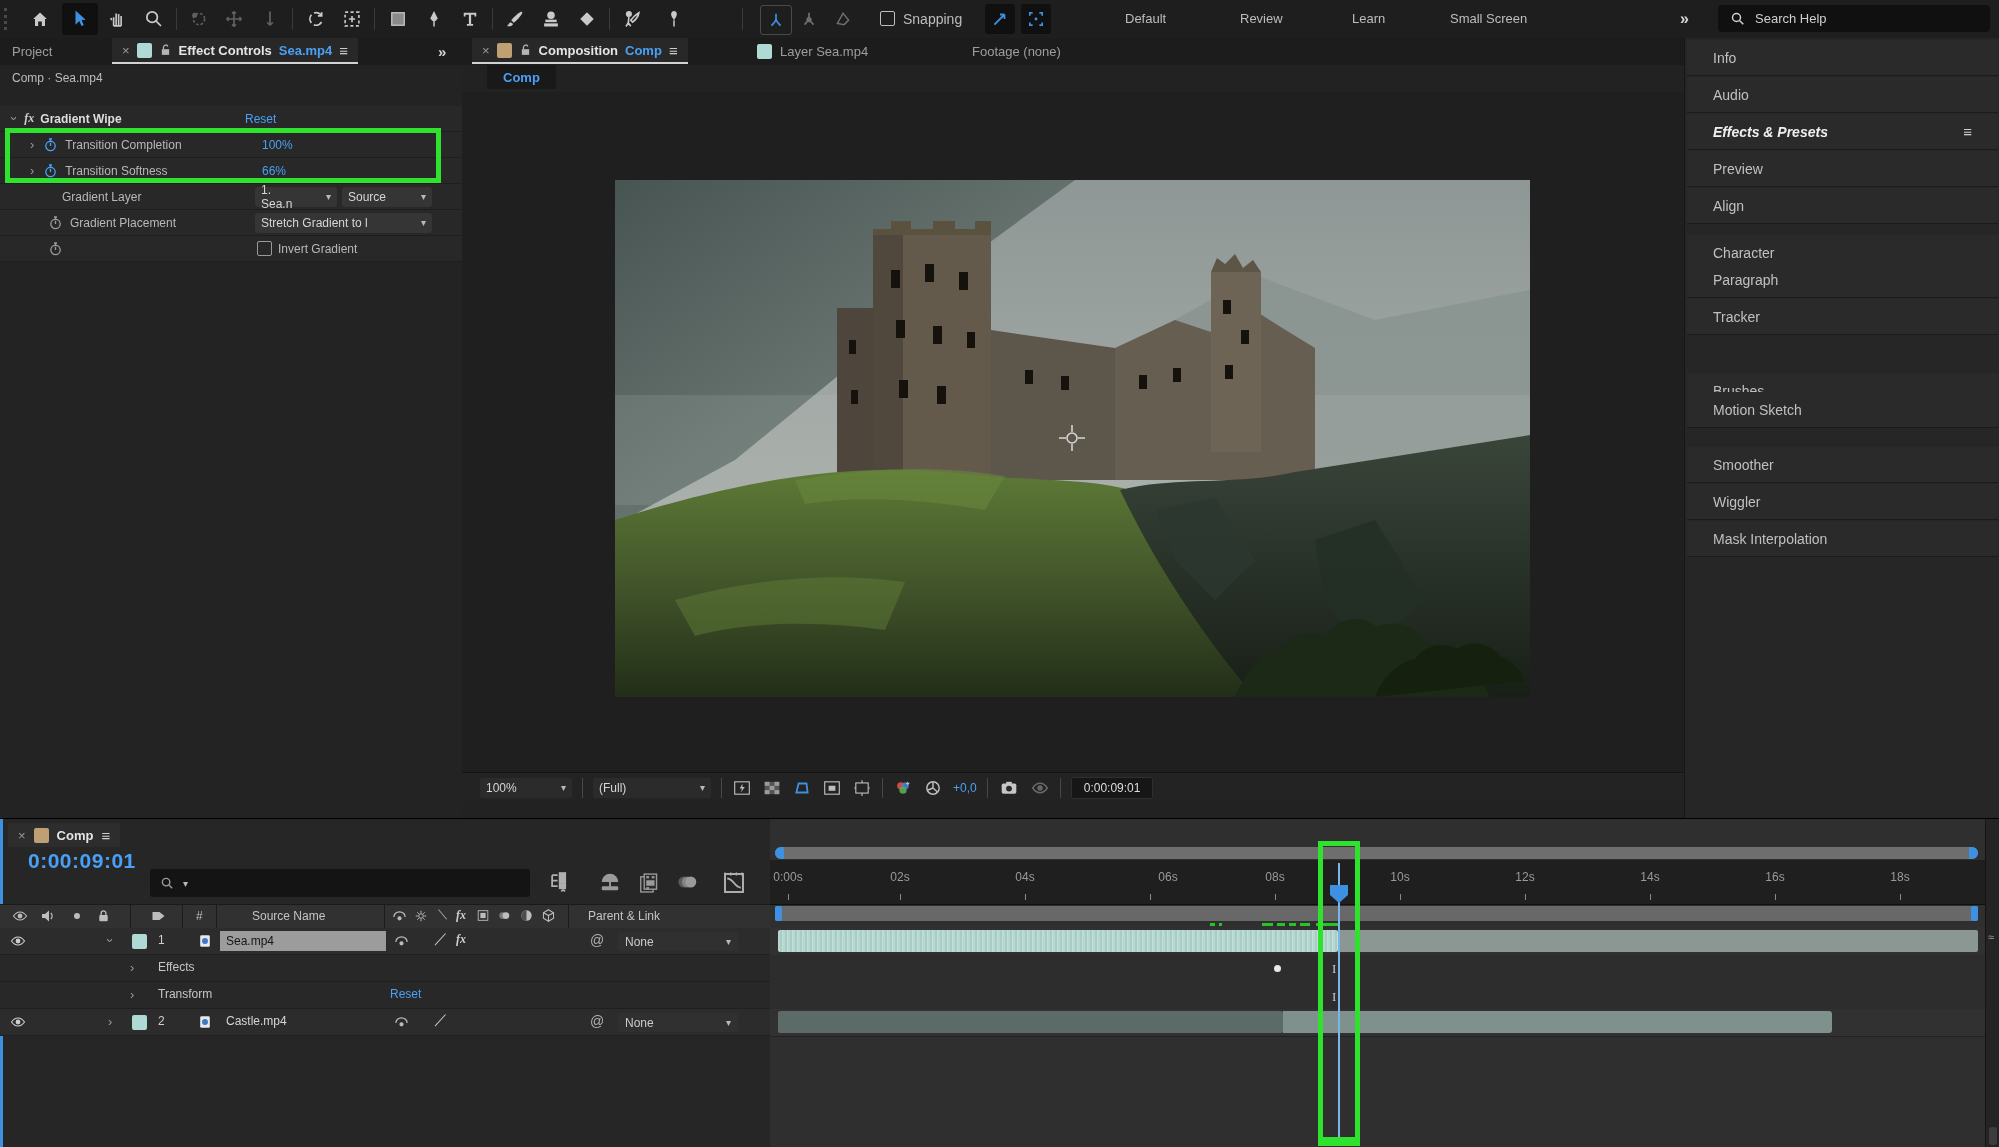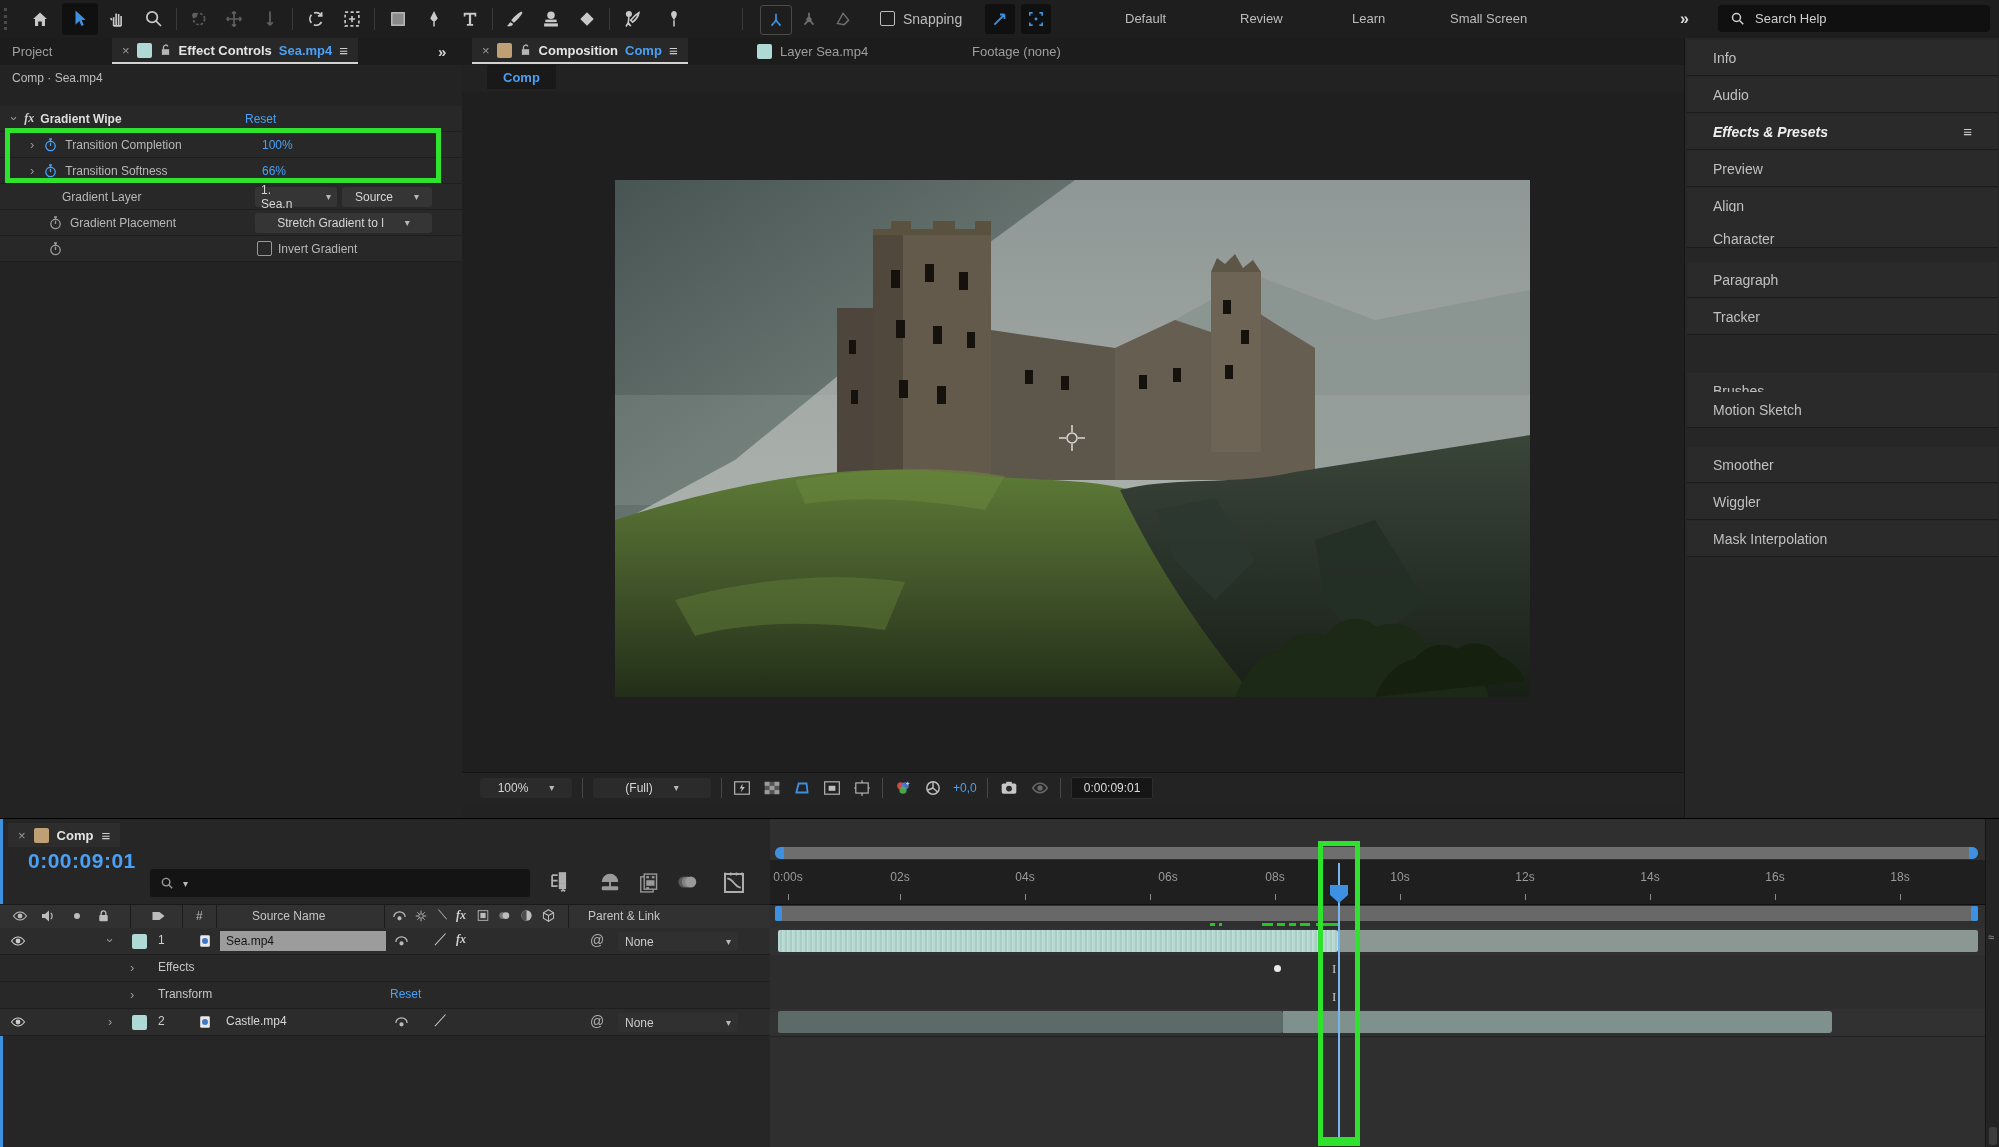--- a/index.html
+++ b/index.html
@@ -30,21 +30,21 @@
   .chip.tan{background:#bfa075;}
   .tab-title{color:#e4e4e4;font-weight:bold;font-size:13px;}
   .tab-blue{color:#4aa0f4;font-weight:bold;font-size:13px;}
   .menu-gl{color:#cdcdcd;font-size:15px;}
   .tab-ghost{position:absolute;top:0;height:26px;display:flex;align-items:center;gap:8px;color:#9e9e9e;font-size:13px;}
 
   
   #fxpanel{left:0;top:38px;width:462px;height:780px;background:#232323;}
   .fxrow{position:absolute;left:0;width:462px;height:25px;display:flex;align-items:center;border-bottom:1px solid #1e1e1e;background:#282828;}
   .bluetxt{color:#4aa0f4;}
-  .dd{background:#353535;border-radius:3px;color:#d6d6d6;height:20px;display:flex;align-items:center;justify-content:center;padding:0 6px;box-sizing:border-box;font-size:12px;gap:16px;}
+  .dd{background:#353535;border-radius:3px;color:#d6d6d6;height:20px;display:flex;align-items:center;justify-content:space-between;padding:0 6px;box-sizing:border-box;font-size:12px;gap:16px;}
   .caret{color:#b9b9b9;font-size:10px;margin-left:5px;}
   .chev{color:#9a9a9a;font-size:13px;display:inline-block;}
   .chev.down{transform:rotate(90deg);}
   .greenbox{position:absolute;border:5px solid #2ee22e;box-sizing:border-box;pointer-events:none;z-index:60;}
   .cb{width:13px;height:13px;border:1px solid #9a9a9a;border-radius:2px;background:transparent;display:inline-block;}
 
   
   #viewer{left:462px;top:38px;width:1222px;height:780px;background:#222;}
   #canvas{position:absolute;left:0;top:54px;width:1222px;height:680px;background:#1f1f1f;}
   #compimg{position:absolute;left:153px;top:88px;width:915px;height:517px;}
@@ -511,21 +511,21 @@
     <div class="sb-item active" style="top:76px;font-style:italic;">
         <span>Effects &amp; Presets</span>
         <span class="menu-gl">≡</span>
       </div>
     <div class="sb-item" style="top:113px;">
         <span>Preview</span>
       </div>
     <div class="sb-item" style="top:150px;">
         <span>Align</span>
       </div>
-    <div class="sb-item" style="top:174px;align-items:flex-end;">
+    <div class="sb-item" style="top:197px;">
         <span>Character</span>
       </div>
     <div class="sb-item" style="top:224px;">
         <span>Paragraph</span>
       </div>
     <div class="sb-item" style="top:261px;">
         <span>Tracker</span>
       </div>
     <div class="sb-item" style="top:335px;">
         <span>Brushes</span>

